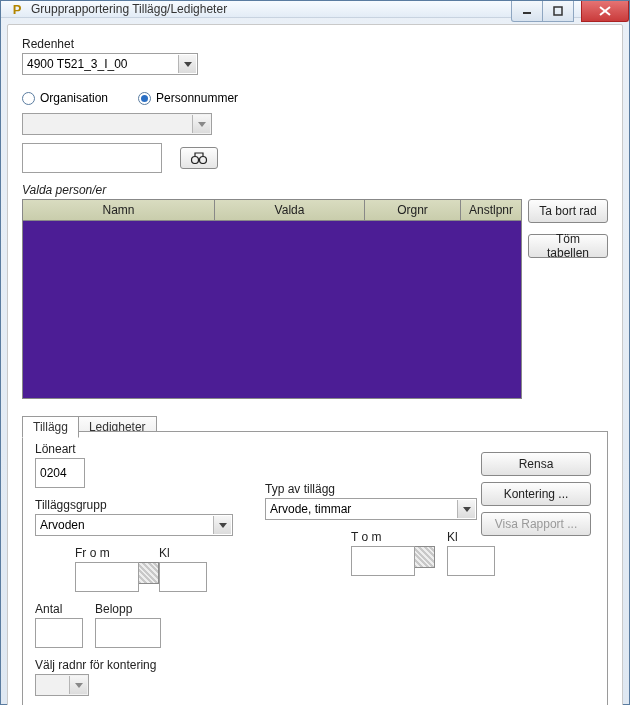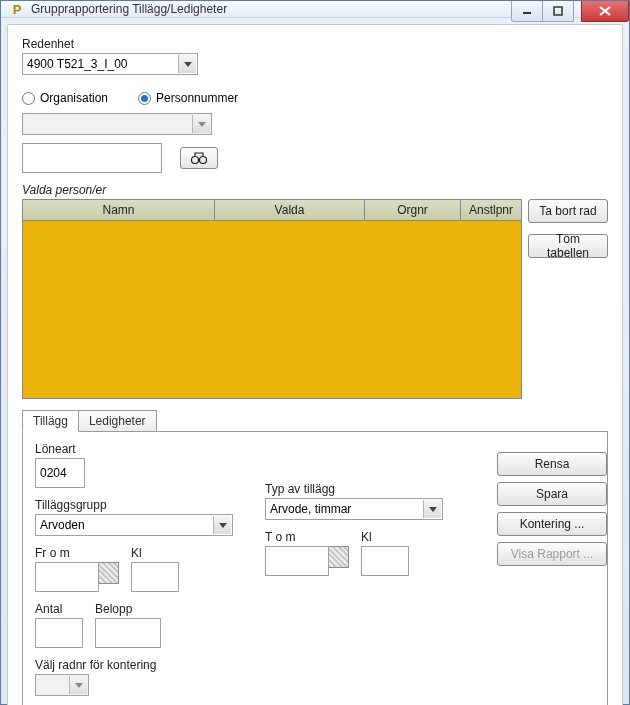--- a/index.html
+++ b/index.html
@@ -62,21 +62,21 @@
   }
   .radio .dot { width:7px; height:7px; border-radius:50%; background:#2a6fc4; display:none; }
   .radio.checked .dot { display:block; }
   .btn-bino {
     width:38px; height:22px; border:1px solid #8a8a8a; border-radius:3px;
     background:linear-gradient(#fdfdfd,#e5e5e5); display:flex; align-items:center; justify-content:center;
   }
   .group-label { color:#222; margin-bottom:2px;font-style:italic; }
   .table-wrap { display:flex; gap:6px; }
   .table {
-    border:1px solid #888; flex:0 0 500px; height:200px; background:#eab308;
+    border:1px solid #888; flex:0 0 500px; height:200px; background:#4c1d95;
     display:flex; flex-direction:column;
   }
   .thead { display:flex; background:#fff; }
   .th {
     background:linear-gradient(#d9dcc0,#c9cdac);
     border-right:1px solid #888; border-bottom:1px solid #888;
     text-align:center; padding:3px 0; color:#222;
   }
   .th1 { flex:0 0 192px; }
   .th2 { flex:0 0 150px; }
@@ -86,30 +86,30 @@
   .button {
     height:24px; border:1px solid #888; border-radius:3px;
     background:linear-gradient(#fdfdfd,#e3e3e3); text-align:center;
     display:flex; align-items:center; justify-content:center; padding:0 8px;
     color:#222; cursor:default;
   }
   .button.disabled { color:#9a9a9a;text-align:center; }
   .tabstrip { display:flex; margin-top:10px; position:relative; }
   .tab {
     border:1px solid #9a9a9a; border-bottom:none; background:linear-gradient(#fcfcfc,#ececec);
-    padding:3px 10px; margin-right:-1px; color:#333; position:relative; top:1px;
+    padding:3px 10px; margin-right:-1px; color:#333; position:relative; top:7px;
   }
   .tab.active { background:#fff; border-bottom:1px solid #fff; z-index:2; }
   .tabpanel {
     border:1px solid #9a9a9a; background:#fff; flex:1; padding:10px 12px;
     display:flex; position:relative;
   }
   .leftcol { flex:0 0 230px; }
   .rightcol { flex:0 0 230px; }
-  .btncol { position:absolute; right:0; top:20px; width:110px; display:flex; flex-direction:column; gap:6px; }
+  .btncol { position:absolute; right:16px; top:20px; width:110px; display:flex; flex-direction:column; gap:6px; }
   .date-input { display:flex; }
   .date-input .textinput { width:64px; }
   .date-btn {
     width:20px; height:22px; border:1px solid #8a8a8a; border-left:none;
     background:repeating-linear-gradient(45deg,#c8c8c8,#c8c8c8 2px,#eee 2px,#eee 4px);
   }
   .small { width:48px; }
   .med { width:66px; }
   .footer { display:flex; justify-content:flex-end; padding:10px 4px 0 0; }
 </style>
@@ -217,21 +217,21 @@
         <span class="lbl">Tilläggsgrupp</span>
         <div class="dropdown" style="width:198px">
           <span>Arvoden</span>
           <div class="dd-btn">
               <svg viewBox="0 0 8 5">
                 <path d="M0 0 L4 5 L8 0 Z" fill="#444"></path>
               </svg>
             </div>
         </div>
 
-        <div class="row" style="margin-top:10px; gap:12px;">
+        <div class="row" style="margin-top:10px; margin-left:40px;">
           <div>
             <span class="lbl">Fr o m</span>
             <div class="date-input">
               <input class="textinput" style="">
               <div class="date-btn"></div>
             </div>
           </div>
           <div>
             <span class="lbl">Kl</span>
             <input class="textinput small" style="">
@@ -258,47 +258,46 @@
                   <path d="M0 0 L4 5 L8 0 Z" fill="#888"></path>
                 </svg>
               </div>
           </div>
         </div>
       </div>
 
       <div class="rightcol">
         <div style="height:40px"></div>
         <span class="lbl">Typ av tillägg</span>
-        <div class="dropdown" style="width:178px">
+        <div class="dropdown" style="width:212px">
           <span>Arvode, timmar</span>
           <div class="dd-btn">
               <svg viewBox="0 0 8 5">
                 <path d="M0 0 L4 5 L8 0 Z" fill="#444"></path>
               </svg>
             </div>
         </div>
 
-        <div class="row" style="margin-top:10px; gap:12px;">
+        <div class="row" style="margin-top:10px; gap:12px;justify-content:flex-end;">
           <div>
             <span class="lbl">T o m</span>
             <div class="date-input">
               <input class="textinput" style="">
               <div class="date-btn"></div>
             </div>
           </div>
           <div>
             <span class="lbl">Kl</span>
             <input class="textinput small" style="">
           </div>
         </div>
       </div>
 
       <div class="btncol">
         <div class="button">Rensa</div>
-        <div class="button">Spara</div>
         <div class="button">Kontering ...</div>
         <div class="button disabled">Visa Rapport ...</div>
       </div>
 
     </div>
 
     <div class="footer">
       <div class="button" style="width:90px">Stäng</div>
     </div>
 

